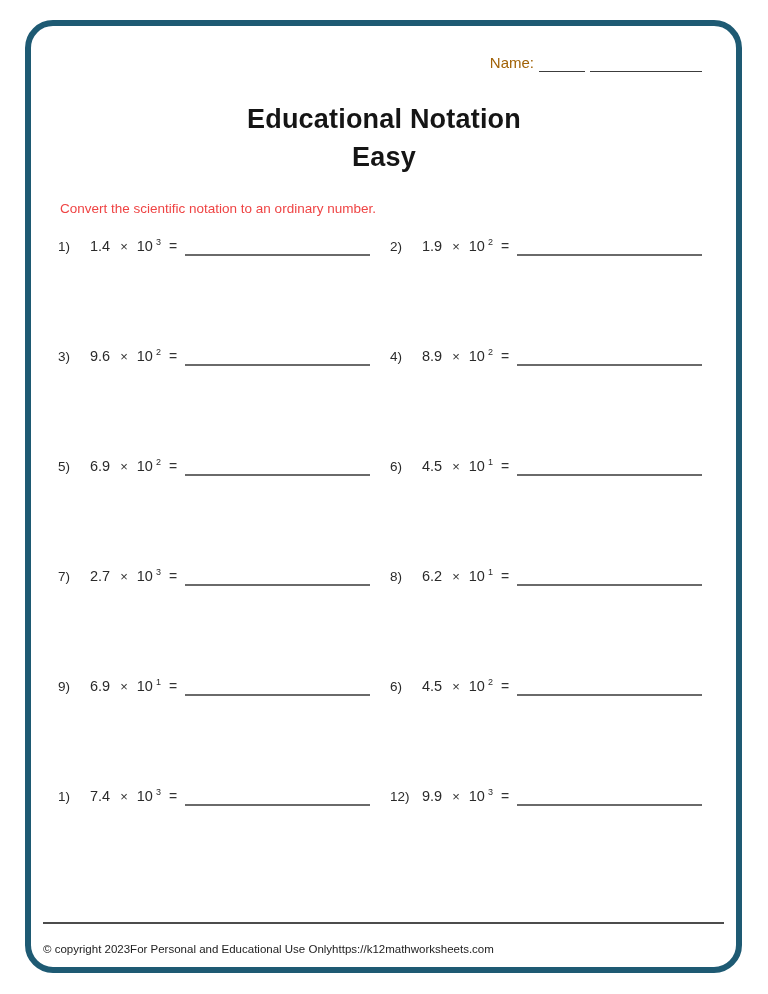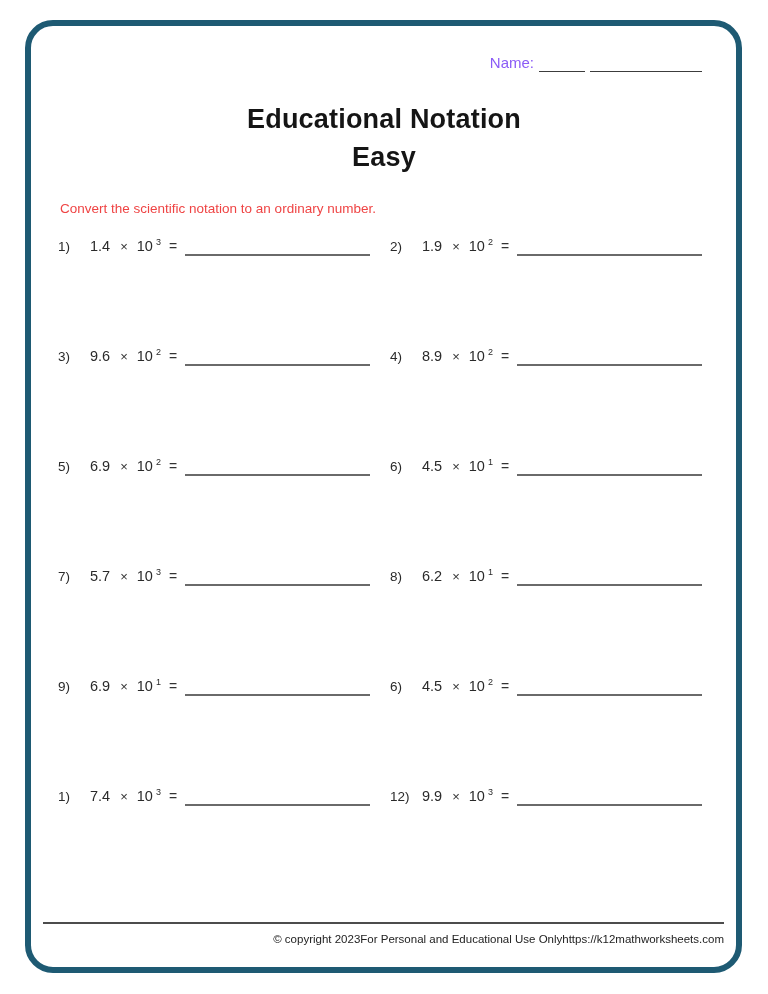--- a/index.html
+++ b/index.html
@@ -22,21 +22,21 @@
   }
 
   
   .name-block {
     position:absolute;
     top:54px; right:66px;
     display:flex;
     align-items:flex-end;
     gap:5px;
     font-size:15px;
-    color:#8b5cf6;
+    color:#a16207;
   }
   .name-block .lbl { padding-bottom:1px; }
   .name-seg {
     display:inline-block;
     border-bottom:1.6px solid #3c3c3c;
     height:14px;
   }
   .name-seg.short { width:46px; }
   .name-seg.long  { width:112px; }
 
@@ -95,23 +95,23 @@
     border-bottom:2px solid #6a6a6a;
     margin-bottom:-2px;
   }
 
   
   .footer {
     position:absolute;
     left:43px; right:44px;
     top:922px;
     border-top:2px solid #4c4c4c;
-    padding-top:9px;
+    padding-top:19px;
     display:flex;
-    justify-content:flex-end;
+    justify-content:flex-start;
     align-items:baseline;
     font-size:11.5px;
     color:#222;
   }
 </style>
 </head>
 <body>
 
 <div class="sheet">
 
@@ -187,21 +187,21 @@
       <span class="coef">4.5</span>
       <span class="times">×</span>
       <span class="base">10</span>
       <span class="exp">1</span>
       <span class="eq">=</span>
       <span class="answer-line"></span>
     </div>
 
     <div class="problem">
       <span class="pnum">7)</span>
-      <span class="coef">5.7</span>
+      <span class="coef">2.7</span>
       <span class="times">×</span>
       <span class="base">10</span>
       <span class="exp">3</span>
       <span class="eq">=</span>
       <span class="answer-line"></span>
     </div>
 
     <div class="problem">
       <span class="pnum">8)</span>
       <span class="coef">6.2</span>

